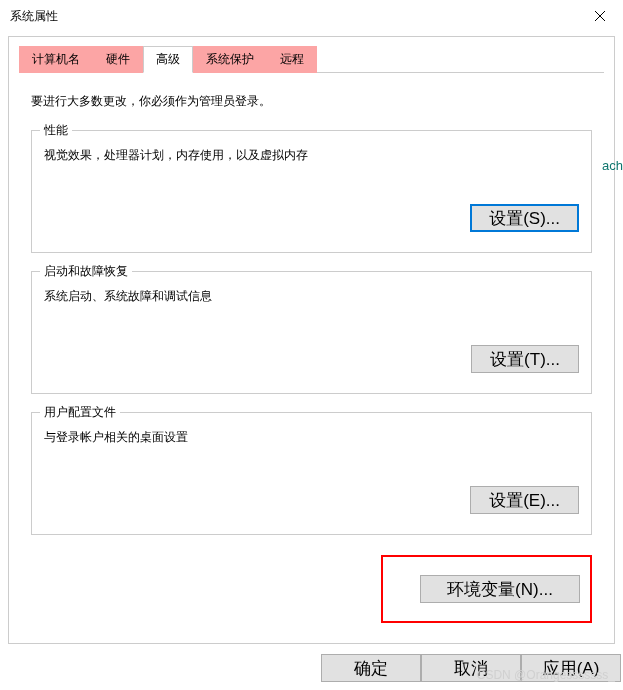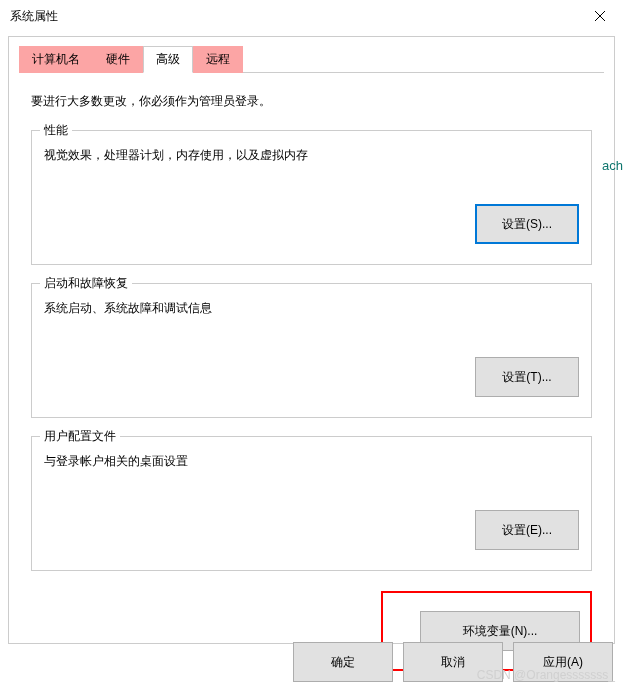--- a/index.html
+++ b/index.html
@@ -87,25 +87,25 @@
     }
     .groupbox-desc {
       margin-bottom: 40px;
     }
     .button-row {
       display: flex;
       justify-content: flex-end;
     }
     .win-button {
       min-width: 104px;
-      height: 40px;
+      height: 28px;
       border: 1px solid #adadad;
       background: #e1e1e1;
       font-family: inherit;
-      font-size: 12px;
+      font-size: 17px;
       cursor: pointer;
       padding: 0 18px;
     }
     .win-button.highlighted {
       border: 2px solid #0078d7;
       padding: 0 17px;
     }
     .env-button-wrap {
       border: 2px solid #ff0000;
       padding: 18px 10px;
@@ -113,23 +113,22 @@
       justify-content: flex-end;
       margin-top: 20px;
       margin-left: 350px;
     }
     .env-button-wrap .win-button {
       min-width: 160px;
     }
     .bottom-bar {
       position: absolute;
       bottom: 8px;
-      right: 10px;
-      display: flex;
-      gap: 10px;
+      right: 2px;
+      display: flex;
       align-items: center;
     }
     .bottom-bar .win-button {
       min-width: 100px;
     }
     .watermark {
       position: absolute;
       bottom: 8px;
       right: 8px;
       color: #d0d0d0;
@@ -155,20 +154,21 @@
         <line x1="10" y1="0" x2="0" y2="10" stroke="#000" stroke-width="1"></line>
       </svg>
   </div>
 </div>
 
 <div class="dialog-body">
   <div class="tabs">
     <div class="tab">计算机名</div>
     <div class="tab">硬件</div>
     <div class="tab active">高级</div>
+    <div class="tab">系统保护</div>
     <div class="tab">远程</div>
   </div>
 
   <div class="tab-content">
     <div class="intro-text">要进行大多数更改，你必须作为管理员登录。</div>
 
     <div class="groupbox">
       <div class="groupbox-title">性能</div>
       <div class="groupbox-desc">视觉效果，处理器计划，内存使用，以及虚拟内存</div>
       <div class="button-row">

